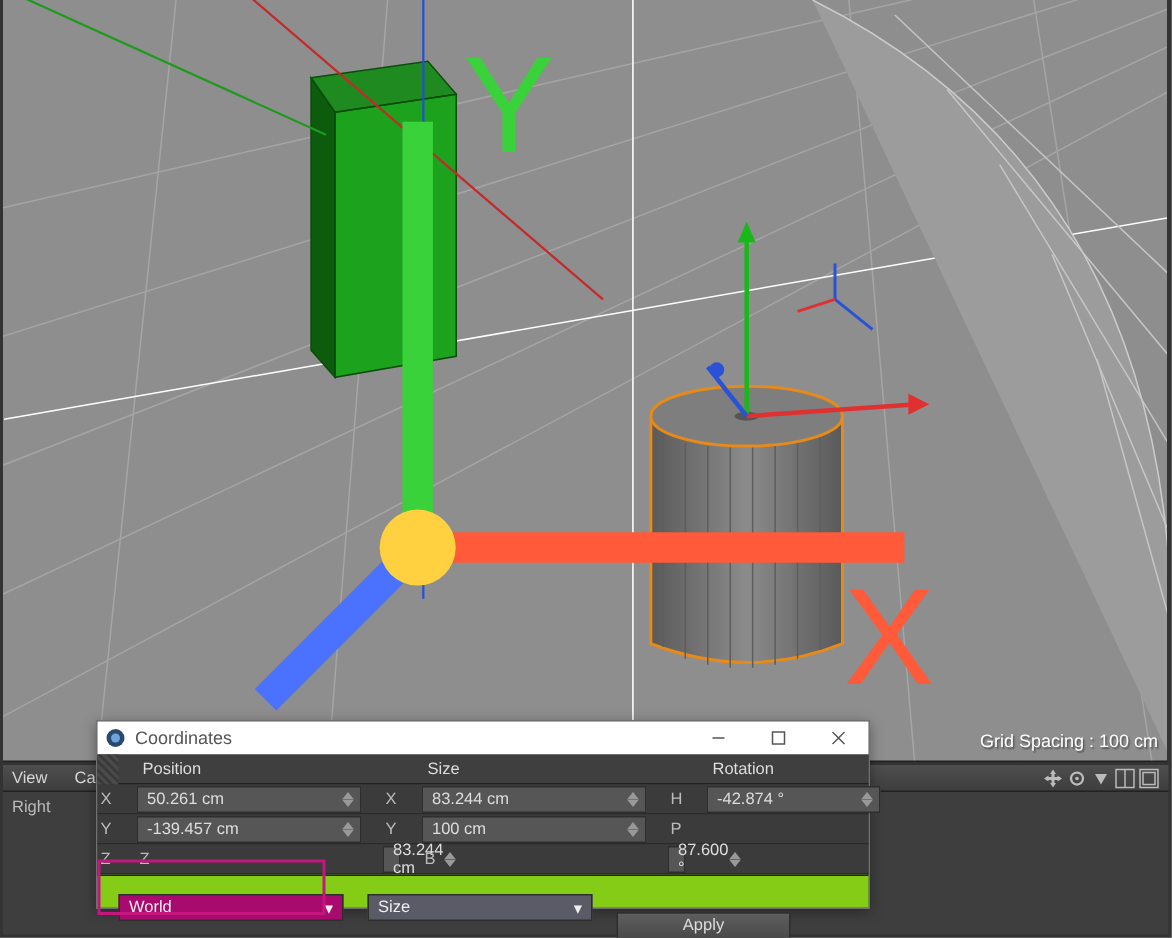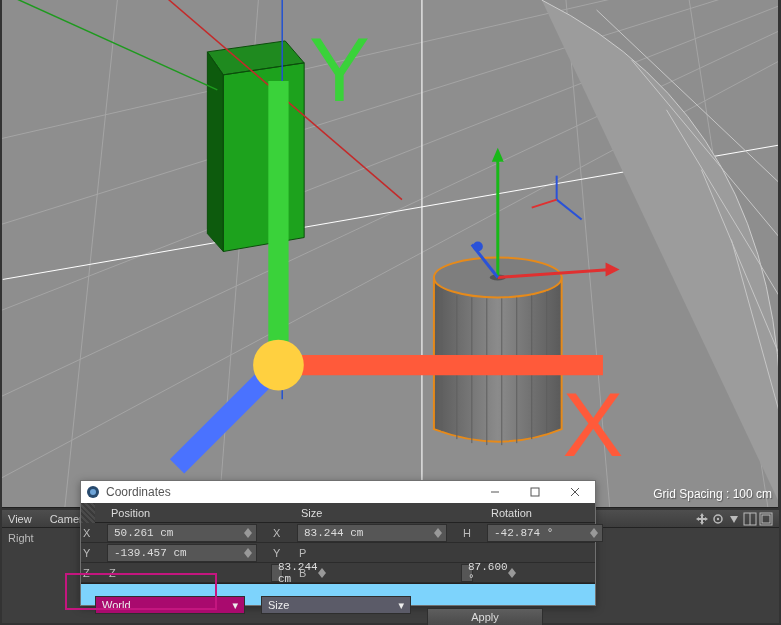--- a/index.html
+++ b/index.html
@@ -39,21 +39,21 @@
   }
   .panel-icons svg { width: 14px; height: 14px; }
   .panel-body {
     position: absolute; left: 2px; top: 528px; right: 2px; bottom: 2px;
     background: #3e3e3e; color: #bbb;
   }
   .right-label { padding: 4px 6px; }
 
   
   .coord-window {
-    position: absolute; left: 80px; top: 480px; width: 516px;
+    position: absolute; left: 64px; top: 480px; width: 516px;
     border: 1px solid #707070; box-shadow: 0 2px 8px rgba(0,0,0,.35);
     background: #404040;
   }
   .titlebar {
     height: 22px; background: #fff; color: #555;
     display: flex; align-items: center; padding-left: 5px; font-size: 12px;
   }
   .titlebar .win-icon { width: 14px; height: 14px; margin-right: 6px; }
   .titlebar .spacer { flex: 1; }
   .titlebar .win-btn { width: 40px; height: 22px; display:flex; align-items:center; justify-content:center; }
@@ -76,29 +76,29 @@
   }
   .col-label { padding-left: 4px; }
   .axis-label { color: #bbb; padding-left: 2px; }
 
   .num-field {
     display: flex; align-items: center;
     background: #565656; border: 1px solid #2e2e2e;
     height: 18px; padding: 0 2px 0 6px; color: #ddd;
     margin-right: 2px;
   }
-  .num-field .val { flex: 1; font-family: Liberation Mono, monospace; }
+  .num-field .val { flex: 1; }
   .num-field .spin { width: 10px; display:flex; flex-direction:column; }
   .num-field .spin svg { width:8px; height:5px; }
 
   .coord-foot {
     display: grid;
     grid-template-columns: 14px 152px 14px 152px 14px 118px;
     align-items: center;
-    background: #7dd3fc;
+    background: #84cc16;
     height: 22px;
     border-top: 1px solid #222;
   }
   .dropdown {
     background: #5b5b68; border: 1px solid #2e2e2e;
     height: 18px; display:flex; align-items:center; color:#eee;
     padding: 0 6px; margin-right: 2px; position: relative;
   }
   .dropdown .arrow { margin-left:auto; }
   .dropdown.world { background: #a90a6e; }
@@ -328,20 +328,31 @@
         <span class="spin">
           <svg viewBox="0 0 8 5">
             <path d="M0 5 4 0 8 5z" fill="#999"></path>
           </svg>
           <svg viewBox="0 0 8 5">
             <path d="M0 0 4 5 8 0z" fill="#999"></path>
           </svg>
         </span>
       </div>
     <div class="axis-label">Y</div>
+    <div class="num-field">
+        <span class="val">100 cm</span>
+        <span class="spin">
+          <svg viewBox="0 0 8 5">
+            <path d="M0 5 4 0 8 5z" fill="#999"></path>
+          </svg>
+          <svg viewBox="0 0 8 5">
+            <path d="M0 0 4 5 8 0z" fill="#999"></path>
+          </svg>
+        </span>
+      </div>
     <div class="axis-label">P</div>
   </div>
 
   <div class="coord-row">
     <div class="axis-label">Z</div>
     <div class="axis-label">Z</div>
     <div class="num-field">
         <span class="val">83.244 cm</span>
         <span class="spin">
           <svg viewBox="0 0 8 5">

